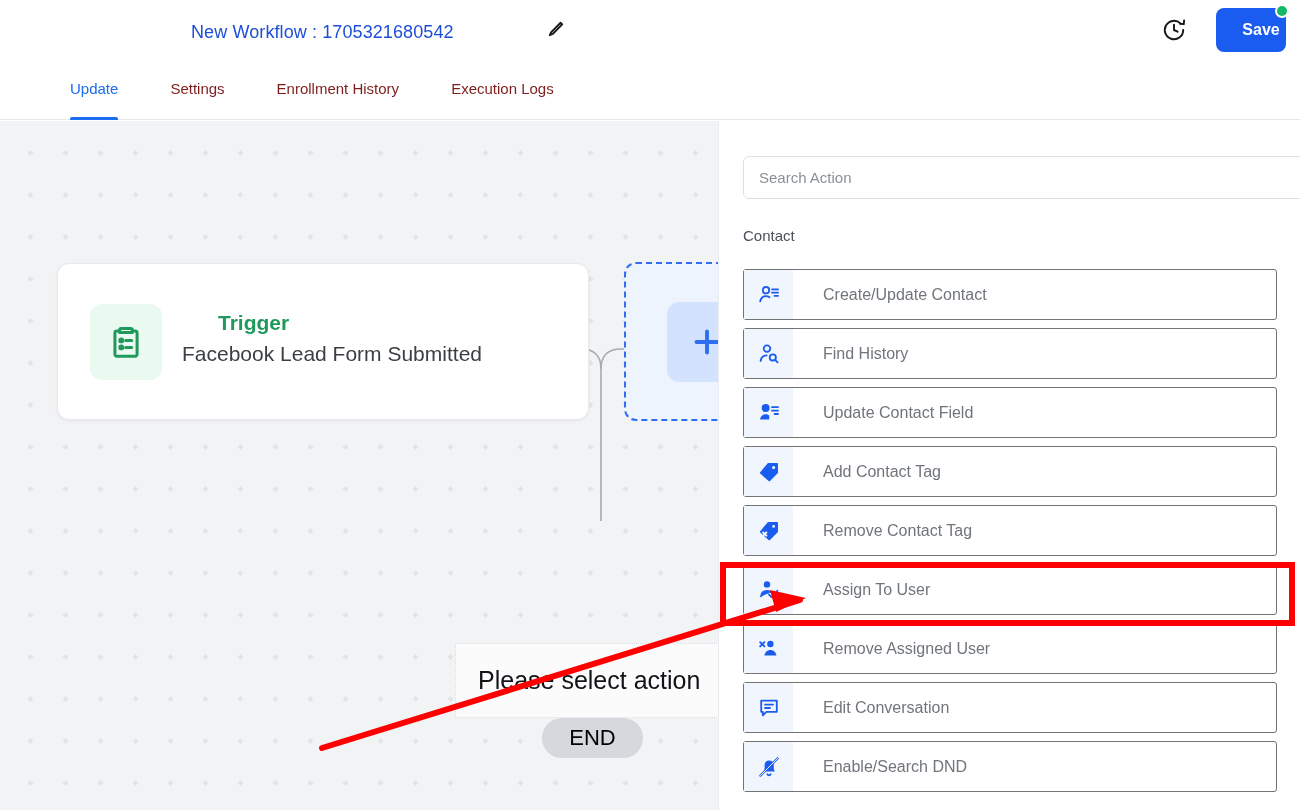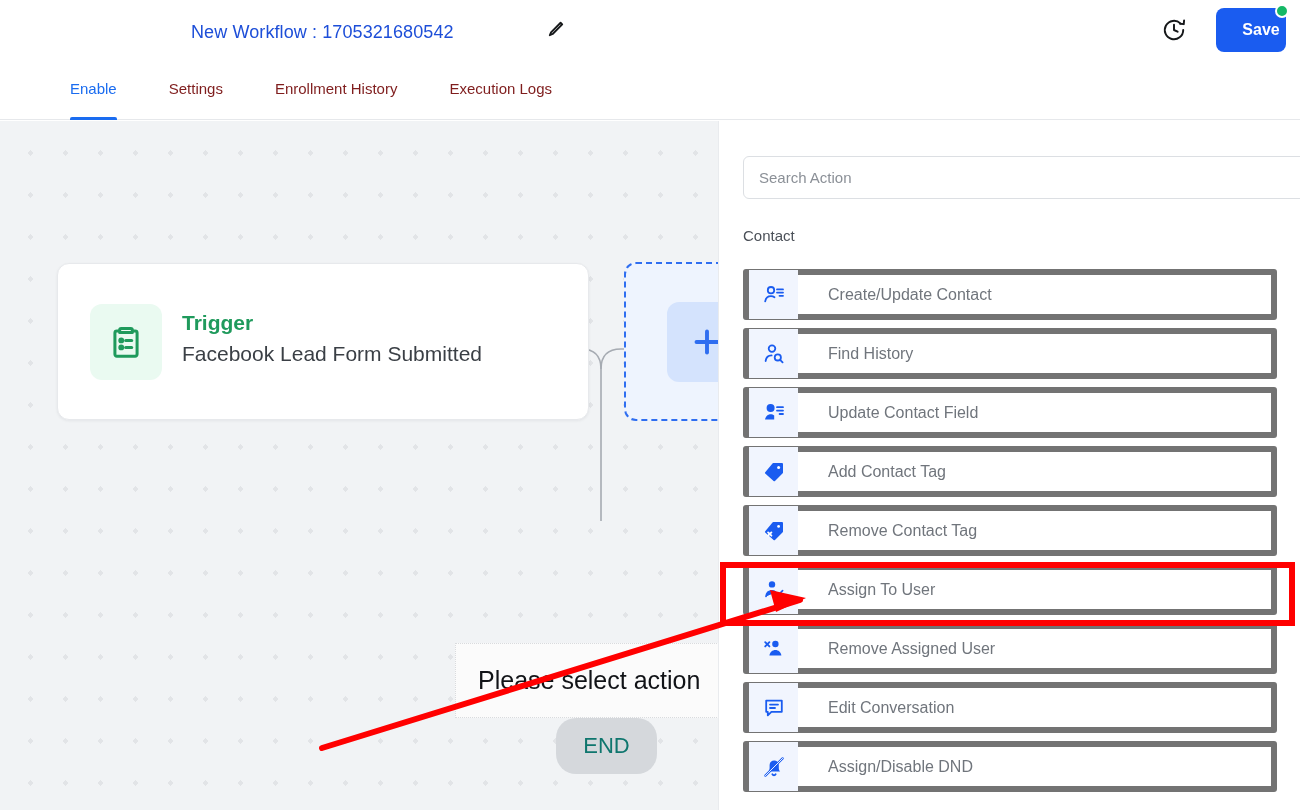--- a/index.html
+++ b/index.html
@@ -105,21 +105,21 @@
     box-shadow: 0 1px 3px rgba(16,24,40,.06);
     cursor: pointer;
   }
   .trigger-icon-wrap {
     position: absolute; left: 32px; top: 40px;
     width: 72px; height: 76px; border-radius: 12px; background: #eafaf1;
     display: flex; align-items: center; justify-content: center;
   }
   .trigger-text { position: absolute; left: 124px; top: 44px; }
   .trigger-kind {
-    font-size: 21px; font-weight: 700; color: #1f9a5c; line-height: 30px;
+    font-size: 21px; font-weight: 700; color: #1f9a5c; line-height: 30px; margin-left: 36px;
   }
   .trigger-name {
     font-size: 21px; color: #3a3f45; line-height: 32px; white-space: nowrap;
   }
 
   .plus-node {
     position: absolute; left: 624px; top: 141px;
     width: 160px; height: 159px;
     border: 2px dashed #2f6ef0; border-radius: 12px;
     background: #eef4fe; cursor: pointer;
@@ -131,23 +131,23 @@
   }
 
   .tooltip-box {
     position: absolute; left: 455px; top: 522px;
     width: 300px; height: 75px; background: #fbfbfb;
     border: 1px dotted #d9dbde;
     display: flex; align-items: center; padding-left: 22px;
     font-size: 25px; color: #111317; white-space: nowrap;
   }
   .end-node {
-    position: absolute; left: 556px; top: 597px;
-    width: 101px; height: 56px; border-radius: 20px;
-    background: #d5d8dc; color: #0f766e;
+    position: absolute; left: 542px; top: 597px;
+    width: 101px; height: 40px; border-radius: 20px;
+    background: #d5d8dc; color: #000000;
     font-size: 22px; display: flex; align-items: center; justify-content: center;
     cursor: pointer;
   }
 
   
   .panel {
     position: absolute; left: 718px; top: 121px;
     width: 582px; height: 689px;
     background: #ffffff; border-left: 1px solid #e9ebee;
     overflow: hidden;
@@ -160,21 +160,21 @@
     font-family: "Liberation Sans", sans-serif;
   }
   .search-box::placeholder { color: #8b9097; }
   .group-title {
     position: absolute; left: 24px; top: 106px;
     font-size: 15px; font-weight: 400; color: #4b5058;
   }
   .action-list { position: absolute; left: 24px; top: 148px; width: 534px; }
   .action-item {
     position: relative; width: 534px; height: 51px; margin-bottom: 8px;
-    border: 6px solid #737373; border-radius: 3px; background: #ffffff;
+    border: 1px solid #737373; border-radius: 3px; background: #ffffff;
     display: flex; align-items: center; cursor: pointer;
   }
   .action-ico {
     width: 49px; height: 49px; background: #f1f5fe;
     display: flex; align-items: center; justify-content: center;
     flex: 0 0 49px;
   }
   .action-label {
     margin-left: 30px; font-size: 16px; color: #70757c; white-space: nowrap;
   }
@@ -201,21 +201,21 @@
       <polyline points="12,7.2 12,12 15.3,13.6"></polyline>
     </svg>
   </div>
 
   <button class="save-btn">Save</button>
   <div class="save-dot"></div>
 </div>
 
 <div class="tabbar">
   <div class="tabs">
-    <div class="tab active">Enable</div>
+    <div class="tab active">Update</div>
     <div class="tab">Settings</div>
     <div class="tab">Enrollment History</div>
     <div class="tab">Execution Logs</div>
   </div>
 
   <button class="test-wf-btn">Test Workflow</button>
   <div class="draft-label">Draft</div>
   <div class="toggle">
     <div class="knob"></div>
   </div>
@@ -371,21 +371,21 @@
 
     <div class="action-item">
       <div class="action-ico">
         <svg width="24" height="24" viewBox="0 0 24 24" fill="#1a5cf0" stroke="#1a5cf0" stroke-width="1.8" stroke-linecap="round">
           <path d="M6.2 16.6c.9-1 1.4-2.3 1.4-3.7V10a4.6 4.6 0 0 1 9.2 0v2.9c0 1.4.5 2.7 1.4 3.7z" stroke="none"></path>
           <path d="M10.3 19.2a1.9 1.9 0 0 0 3.4 0" fill="none"></path>
           <line x1="3.4" y1="20.6" x2="20.6" y2="3.4" stroke="#1a5cf0" stroke-width="2.2"></line>
           <line x1="3.4" y1="20.6" x2="20.6" y2="3.4" stroke="#ffffff" stroke-width="0.9"></line>
         </svg>
       </div>
-      <div class="action-label">Assign/Disable DND</div>
+      <div class="action-label">Enable/Search DND</div>
     </div>
 
   </div>
 </div>
 
 <svg class="annot">
   <rect x="723" y="565" width="569" height="58" fill="none" stroke="#ff0000" stroke-width="6"></rect>
   <g>
     <line x1="322" y1="748" x2="800" y2="600" stroke="#ff0000" stroke-width="6" stroke-linecap="round"></line>
     <polygon points="806,598 770,590 776,612" fill="#ff0000"></polygon>

